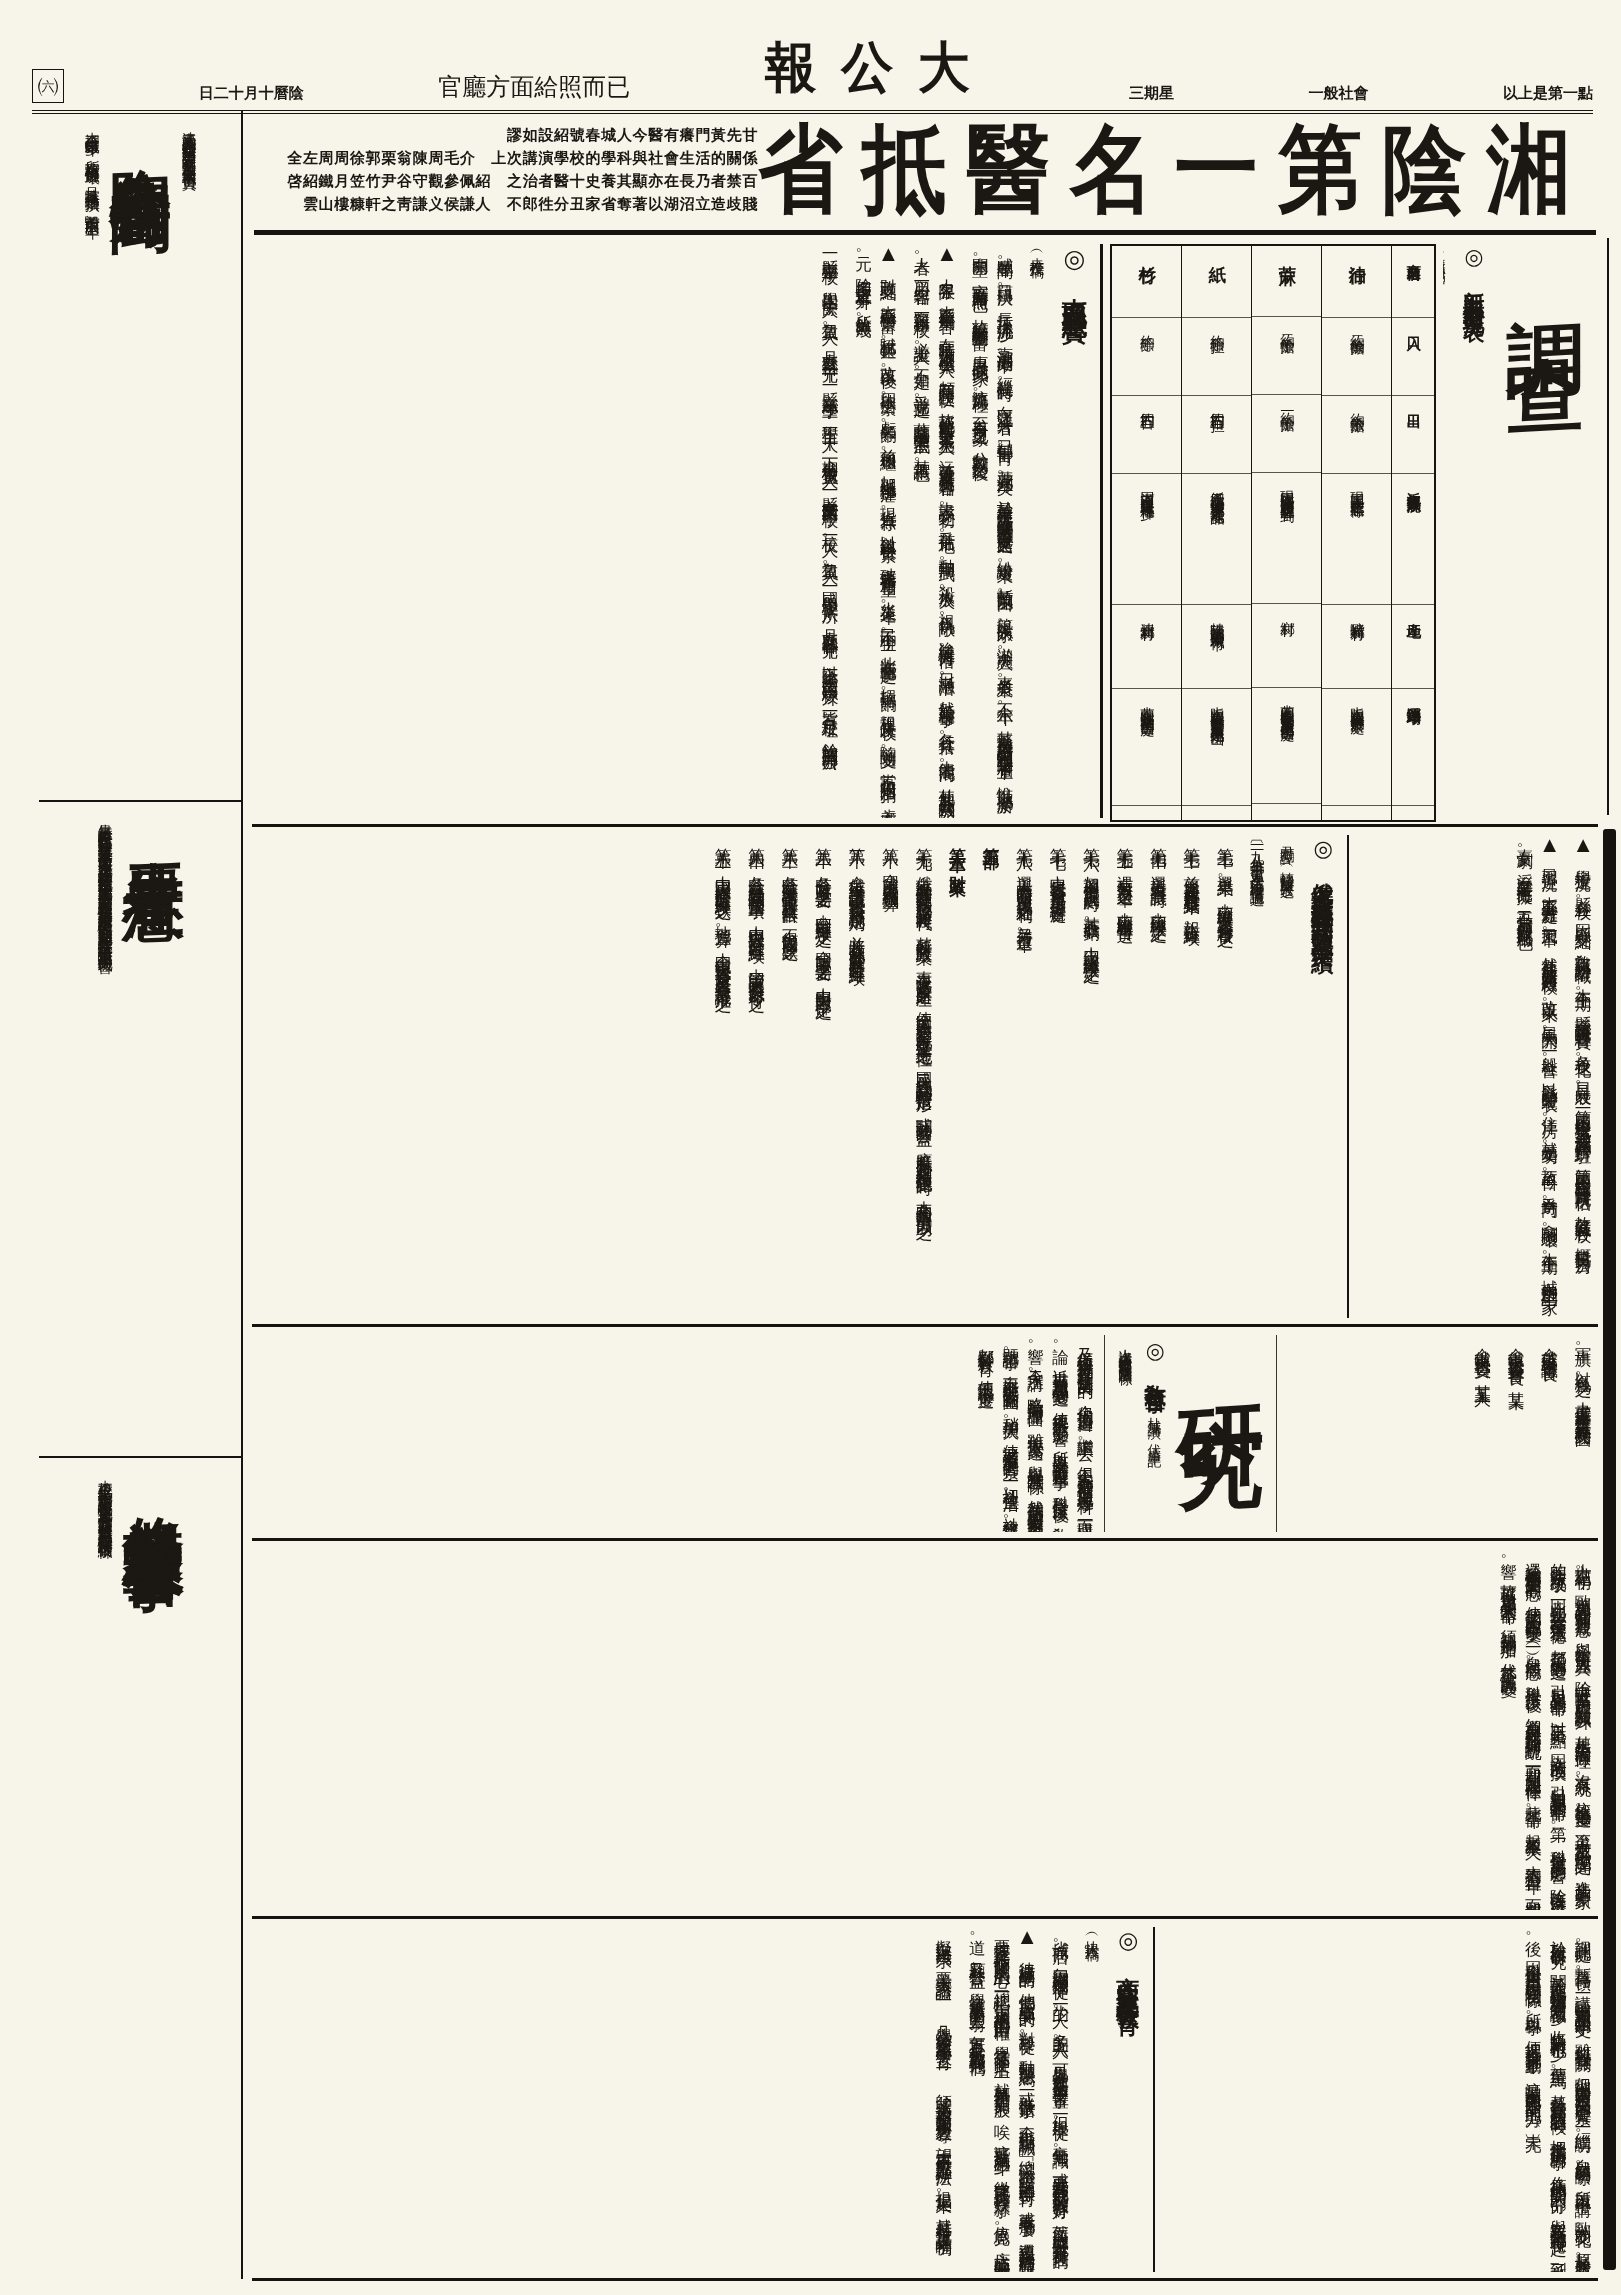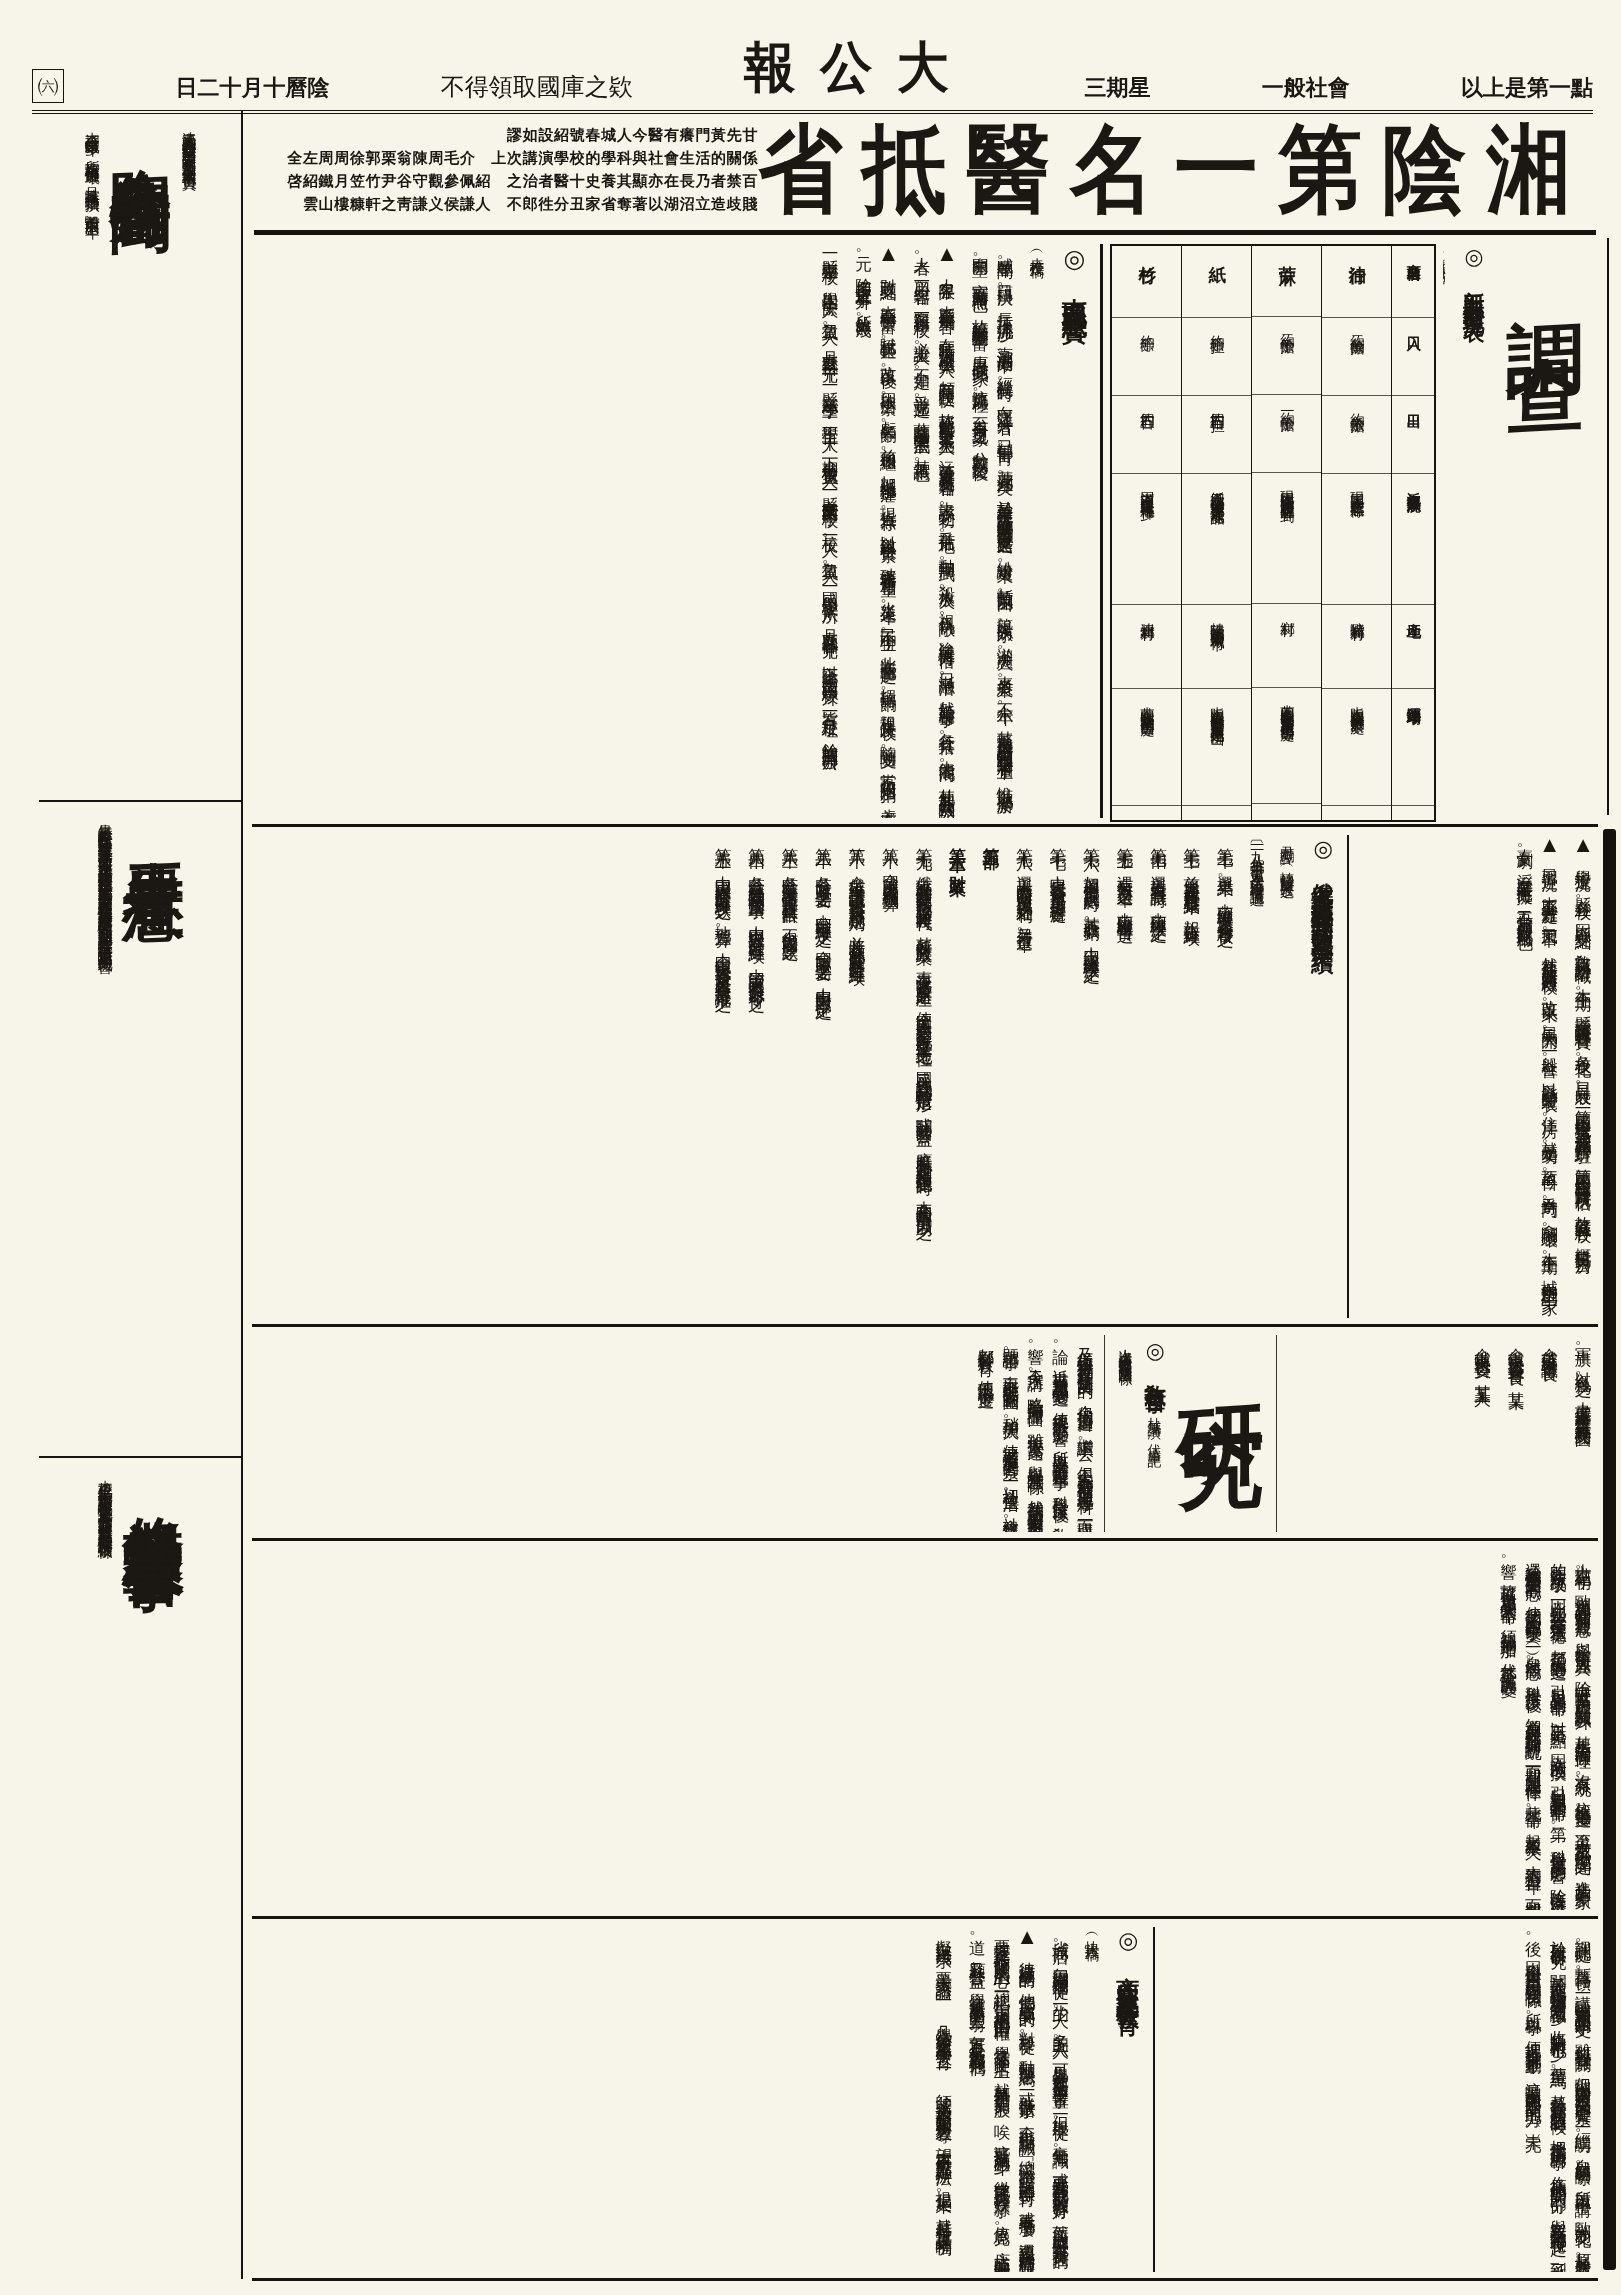--- a/index.html
+++ b/index.html
@@ -1,21 +1,21 @@
 <!DOCTYPE html>
 <html style="font-size:11.5px"><head>
 <meta charset="utf-8">
 <style>
   html,body{margin:0;padding:0;}
   body{width:1622px;height:2295px;background:#d9d4c5;font-family:"DejaVu Sans",sans-serif;}
   .page{position:absolute;left:0;top:0;width:1622px;height:2295px;background:#f7f4ea;color:#1b1712;overflow:hidden;}
   .vt{writing-mode:vertical-rl;text-orientation:upright;}
   
   .masthead{position:absolute;left:32px;right:29px;top:21.6px;height:81px;display:flex;flex-direction:row-reverse;align-items:flex-end;justify-content:space-between;border-bottom:4.3px double #171310;padding-bottom:7.2px;}
-  .mast-item{font-size:22px;font-weight:700;white-space:nowrap;}
+  .mast-item{font-size:15px;font-weight:700;white-space:nowrap;}
   .mast-paper{font-size:52px;font-weight:900;letter-spacing:24.5px;transform:scaleY(1.05);}
   .mast-issue{font-size:24px;}
   .mast-page{font-size:21.6px;border:1.4px solid #171310;padding:1.4px 4.3px;}
   
   .lead{position:absolute;left:254px;right:26px;top:110px;height:120px;display:flex;flex-direction:row-reverse;align-items:center;border-bottom:5.8px solid #171310;}
   .lead-headline{flex:0 0 auto;font-size:84px;font-weight:900;white-space:nowrap;letter-spacing:20px;transform:scaleY(1.14);margin-right:5.8px;}
   .lead-ad{flex:1 1 auto;font-size:15px;font-weight:700;line-height:1.55;text-align:right;overflow:hidden;letter-spacing:0.7px;}
   .lead-ad div{white-space:nowrap;}
   
   .sidebar{position:absolute;left:39px;top:110px;width:202px;bottom:16px;border-right:2.9px solid #171310;display:flex;flex-direction:column;}
@@ -64,21 +64,21 @@
 </head>
 <body>
 
 <div class="page">
 
   <div class="masthead">
     <div class="mast-item">以上是第一點</div>
     <div class="mast-item">一般社會</div>
     <div class="mast-item">三期星</div>
     <div class="mast-paper">報公大</div>
-    <div class="mast-issue">不得領取國庫之欵</div>
+    <div class="mast-issue">官廳方面給照而已</div>
     <div class="mast-item">日二十月十曆陰</div>
     <div class="mast-page">㈥</div>
   </div>
 
   <div class="lead">
     <div class="lead-headline">省抵醫名一第陰湘</div>
     <div class="lead-ad">
       <div>謬如設紹號春城人今醫有癢門黃先甘</div>
       <div>全左周周徐郭栗翁陳周毛介　上次講演學校的學科與社會生活的關係</div>
       <div>啓紹鐵月笠竹尹谷守觀參佩紹　之治者醫十史養其顯亦在長乃者禁百</div>

